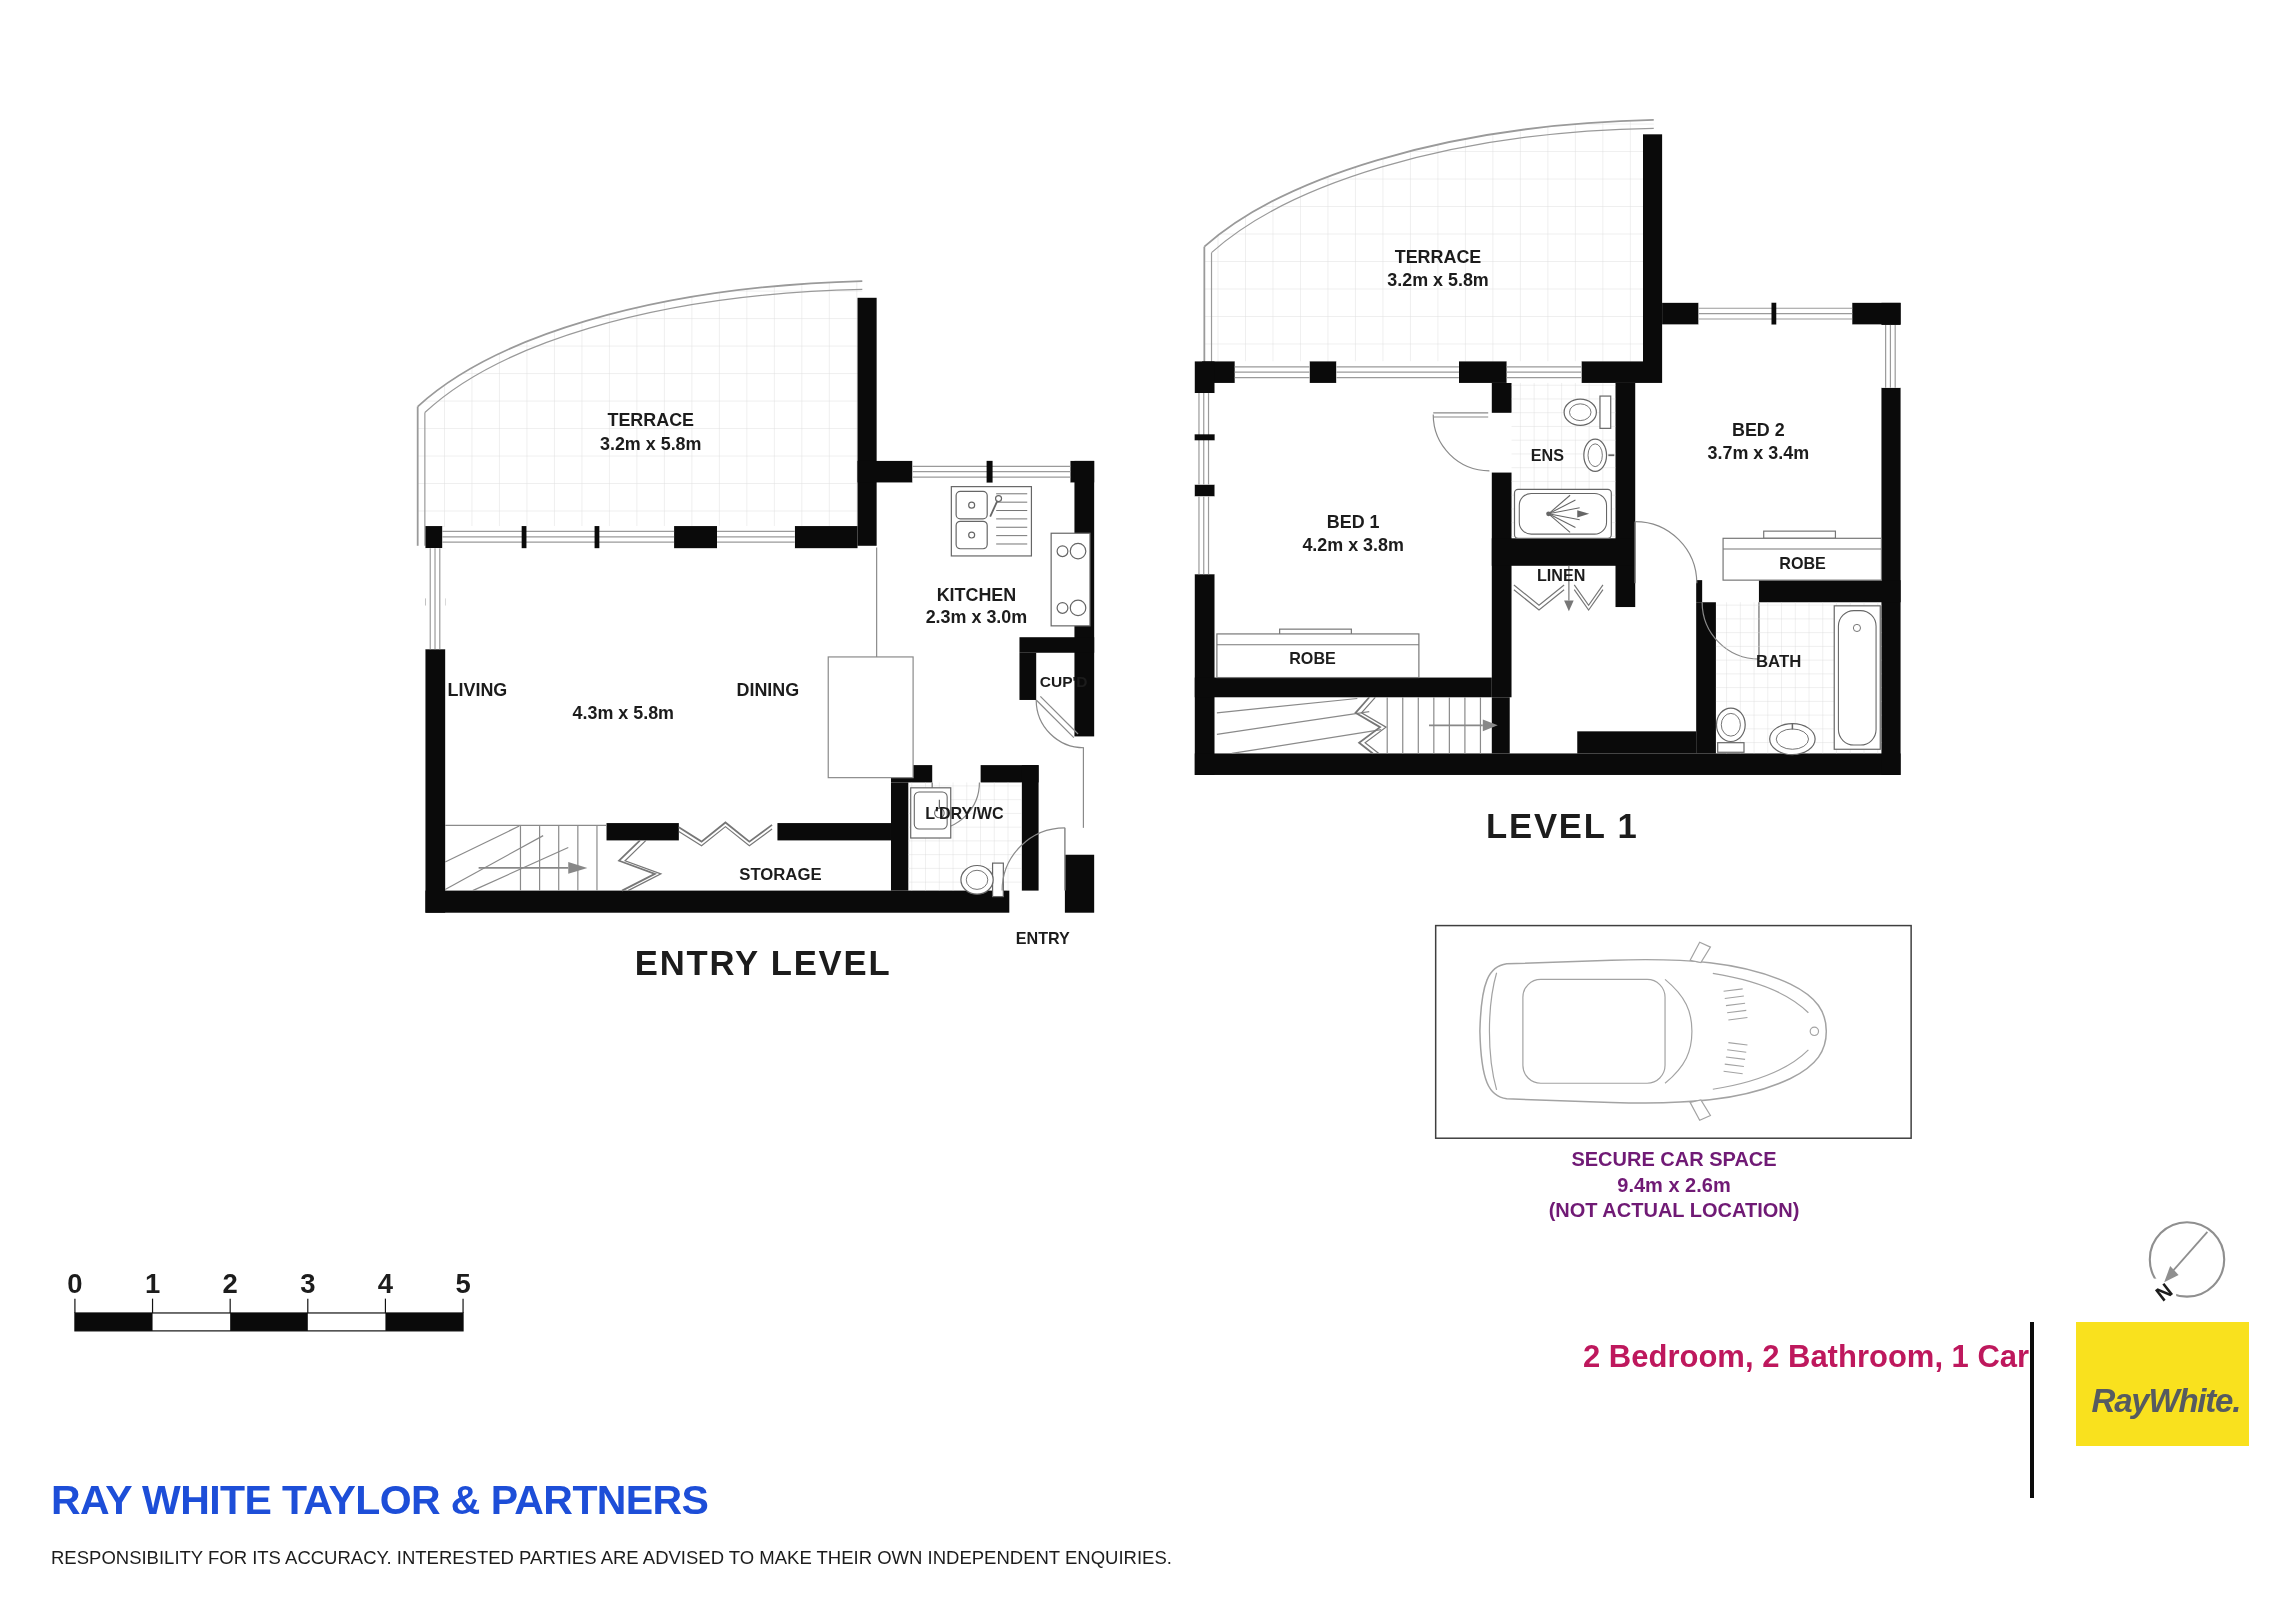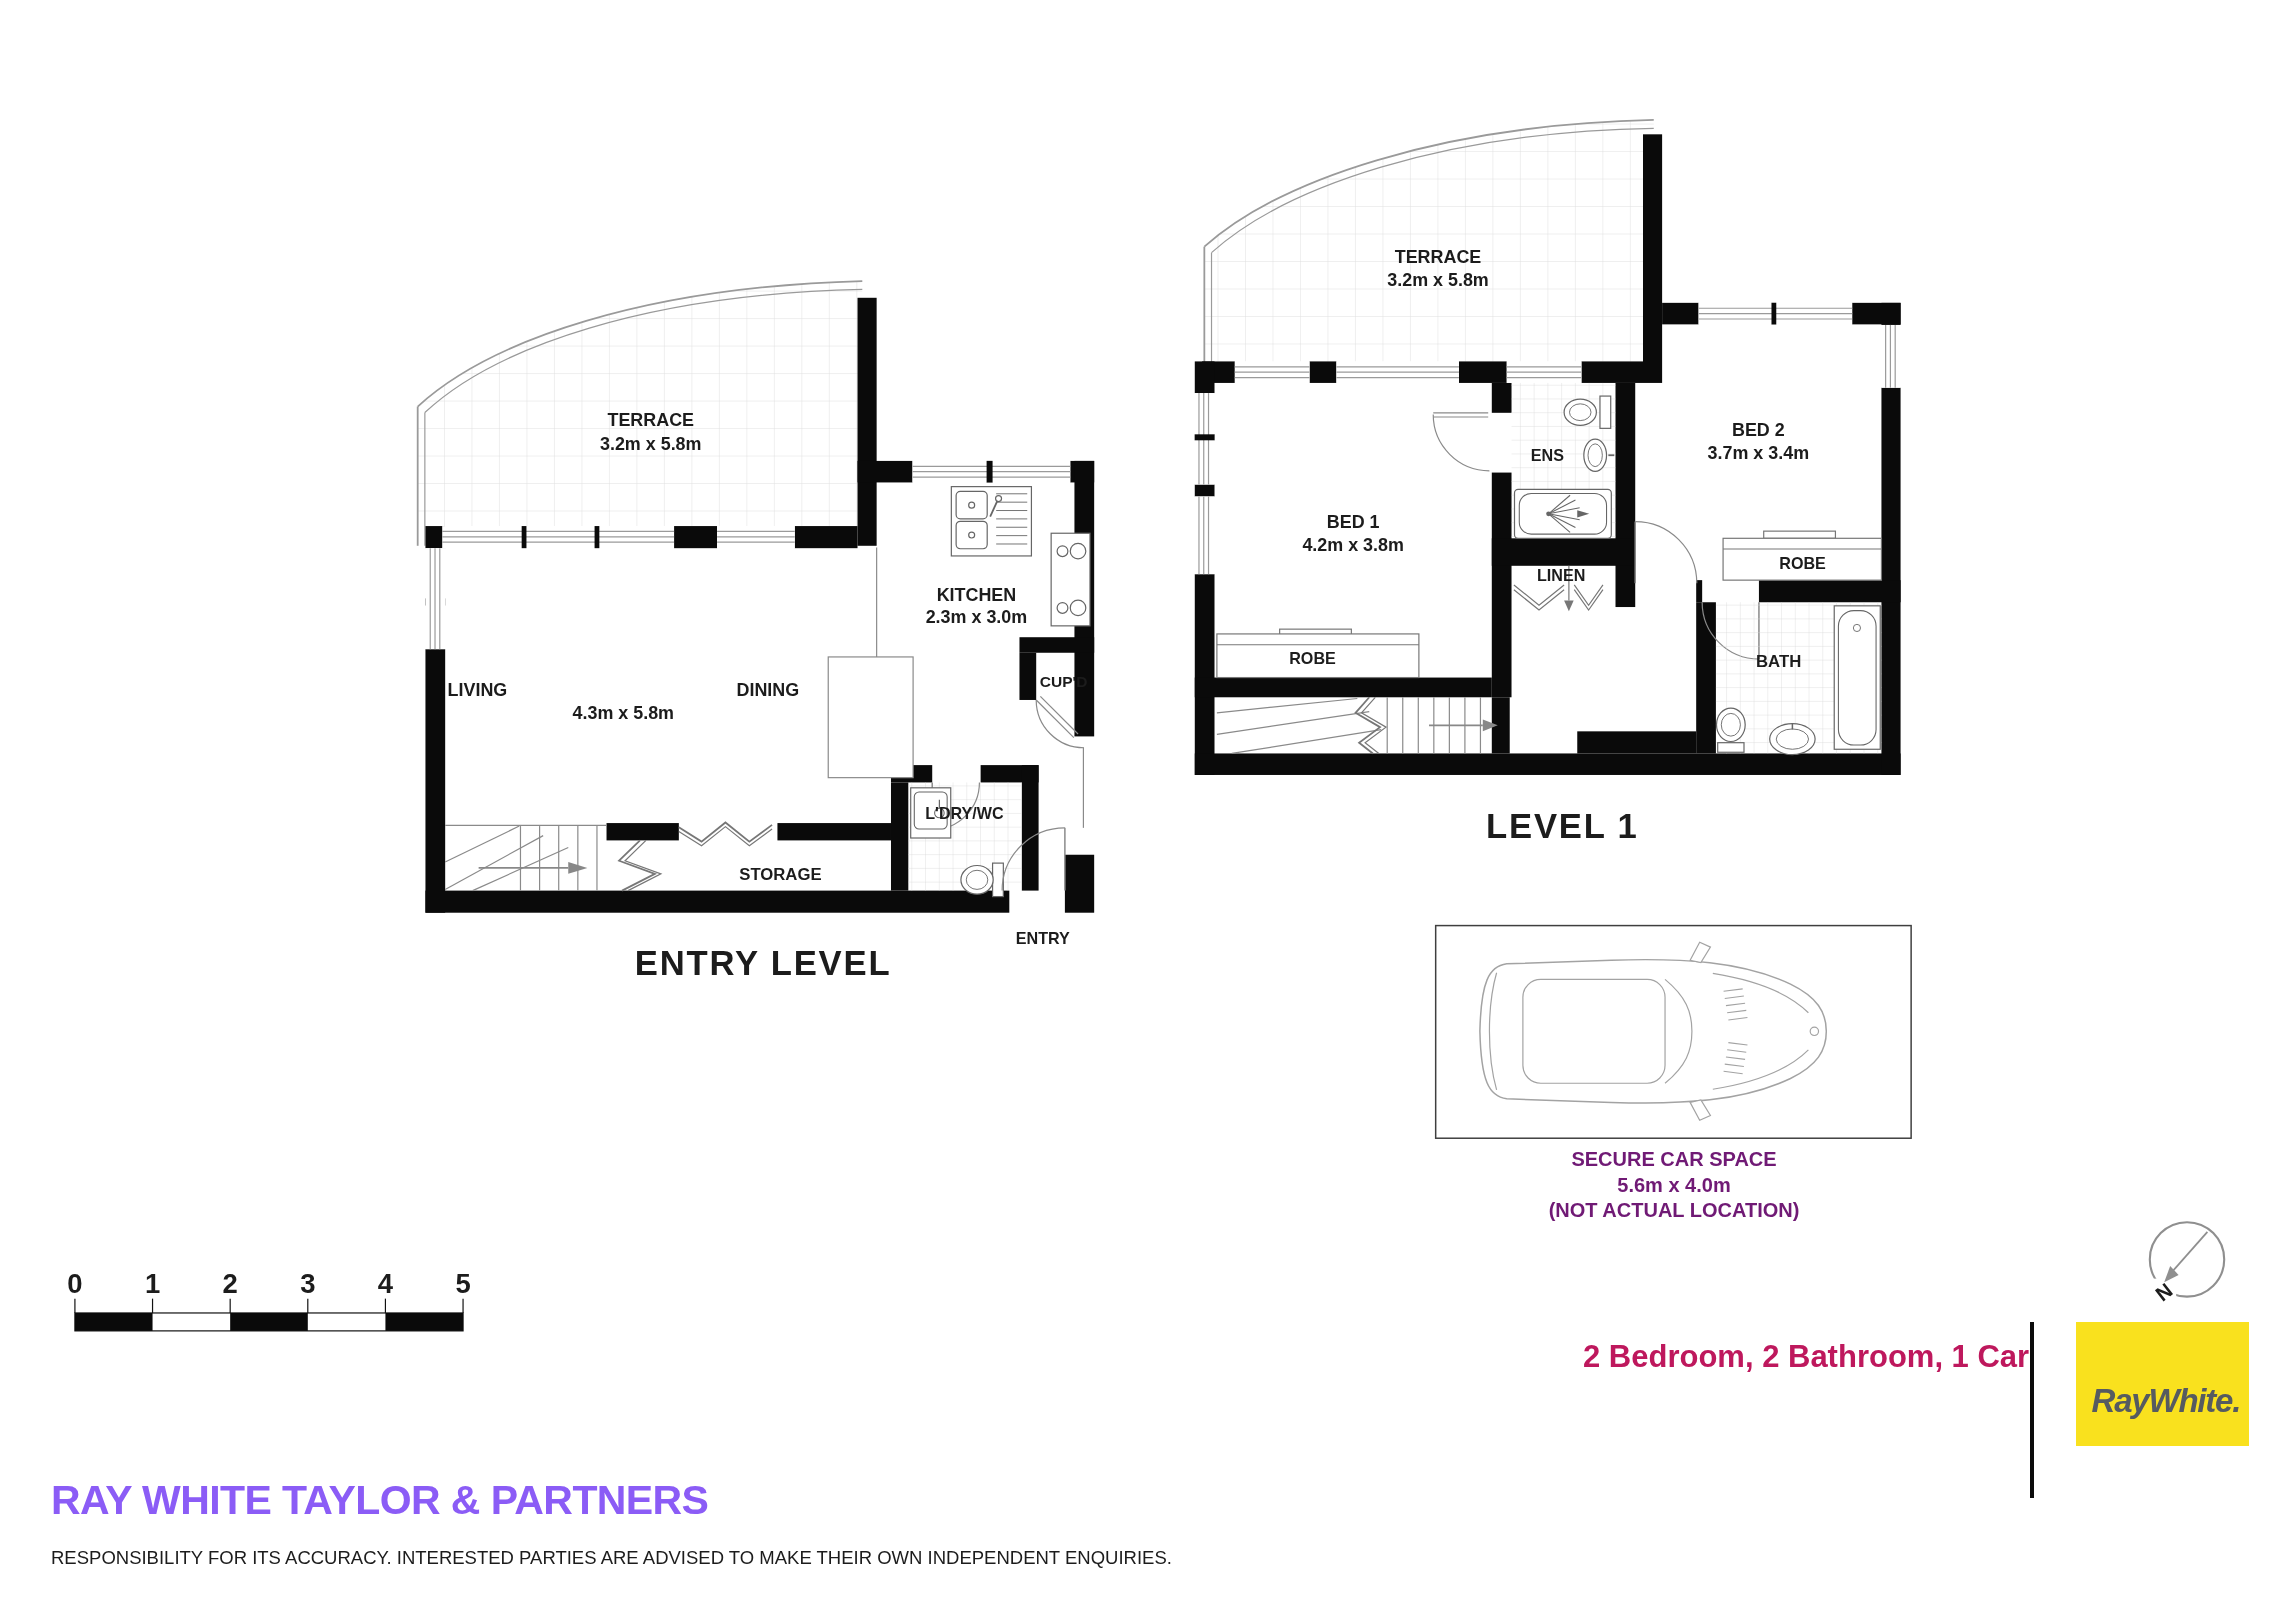--- a/index.html
+++ b/index.html
@@ -2,21 +2,21 @@
 <html style="font-size:9.6px"><head>
 <meta charset="utf-8">
 <style>
   html,body{margin:0;padding:0;background:#ffffff;}
   body{width:2295px;height:1623px;position:relative;overflow:hidden;
        font-family:"Liberation Sans",sans-serif;color:#1c1c1c;}
   .abs{position:absolute;}
   svg text{font-family:"Liberation Sans",sans-serif;font-weight:700;fill:#1c1c1c;}
   .plan-title{letter-spacing:3px;}
   .addr{font-size:49px;line-height:1.06;font-weight:400;color:#0e0e0e;letter-spacing:-0.6px;}
-  .agency{font-size:41px;font-weight:700;color:#8b5cf6;letter-spacing:-0.6px;}
+  .agency{font-size:41px;font-weight:700;color:#1d4ed8;letter-spacing:-0.6px;}
   .disc{font-size:18.5px;line-height:1.45;font-weight:400;color:#1c1c1c;}
   .summary{font-size:31px;font-weight:700;color:#be185d;}
   .cartext{width:484px;text-align:center;font-weight:700;color:#701a75;
            font-size:20px;line-height:1.28;}
   .logo{background:#F9E11E;}
   .logo span{position:absolute;left:15.5px;bottom:26px;font-size:33px;font-style:italic;
              font-weight:700;letter-spacing:-1.2px;color:#565B60;}
   .divider{background:#0b0b0b;}
 </style>
 </head>
@@ -388,21 +388,21 @@
         <line x1="494" y1="214" x2="526" y2="218"></line>
       <line x1="496" y1="202" x2="528" y2="206"></line>
     </g>
     <circle cx="640" cy="183" r="7" stroke-width="2"></circle>
     <polygon points="432,64 448,34 466,42 450,68" stroke-width="2"></polygon>
     <polygon points="432,302 448,332 466,324 450,298" stroke-width="2"></polygon>
   </g>
 </svg>
 <div class="abs cartext" style="left:1432px;top:1147px">
   <div>SECURE CAR SPACE</div>
-  <div>5.6m x 4.0m</div>
+  <div>9.4m x 2.6m</div>
   <div>(NOT ACTUAL LOCATION)</div>
 </div>
 
 <svg class="abs" style="left:57px;top:1265px" width="418" height="84" viewBox="0 0 700 140">
   <g font-size="46" font-weight="400" fill="#111" text-anchor="middle">
     <text x="30" y="46">0</text>
     <text x="160" y="46">1</text>
     <text x="290" y="46">2</text>
     <text x="420" y="46">3</text>
     <text x="550" y="46">4</text>

